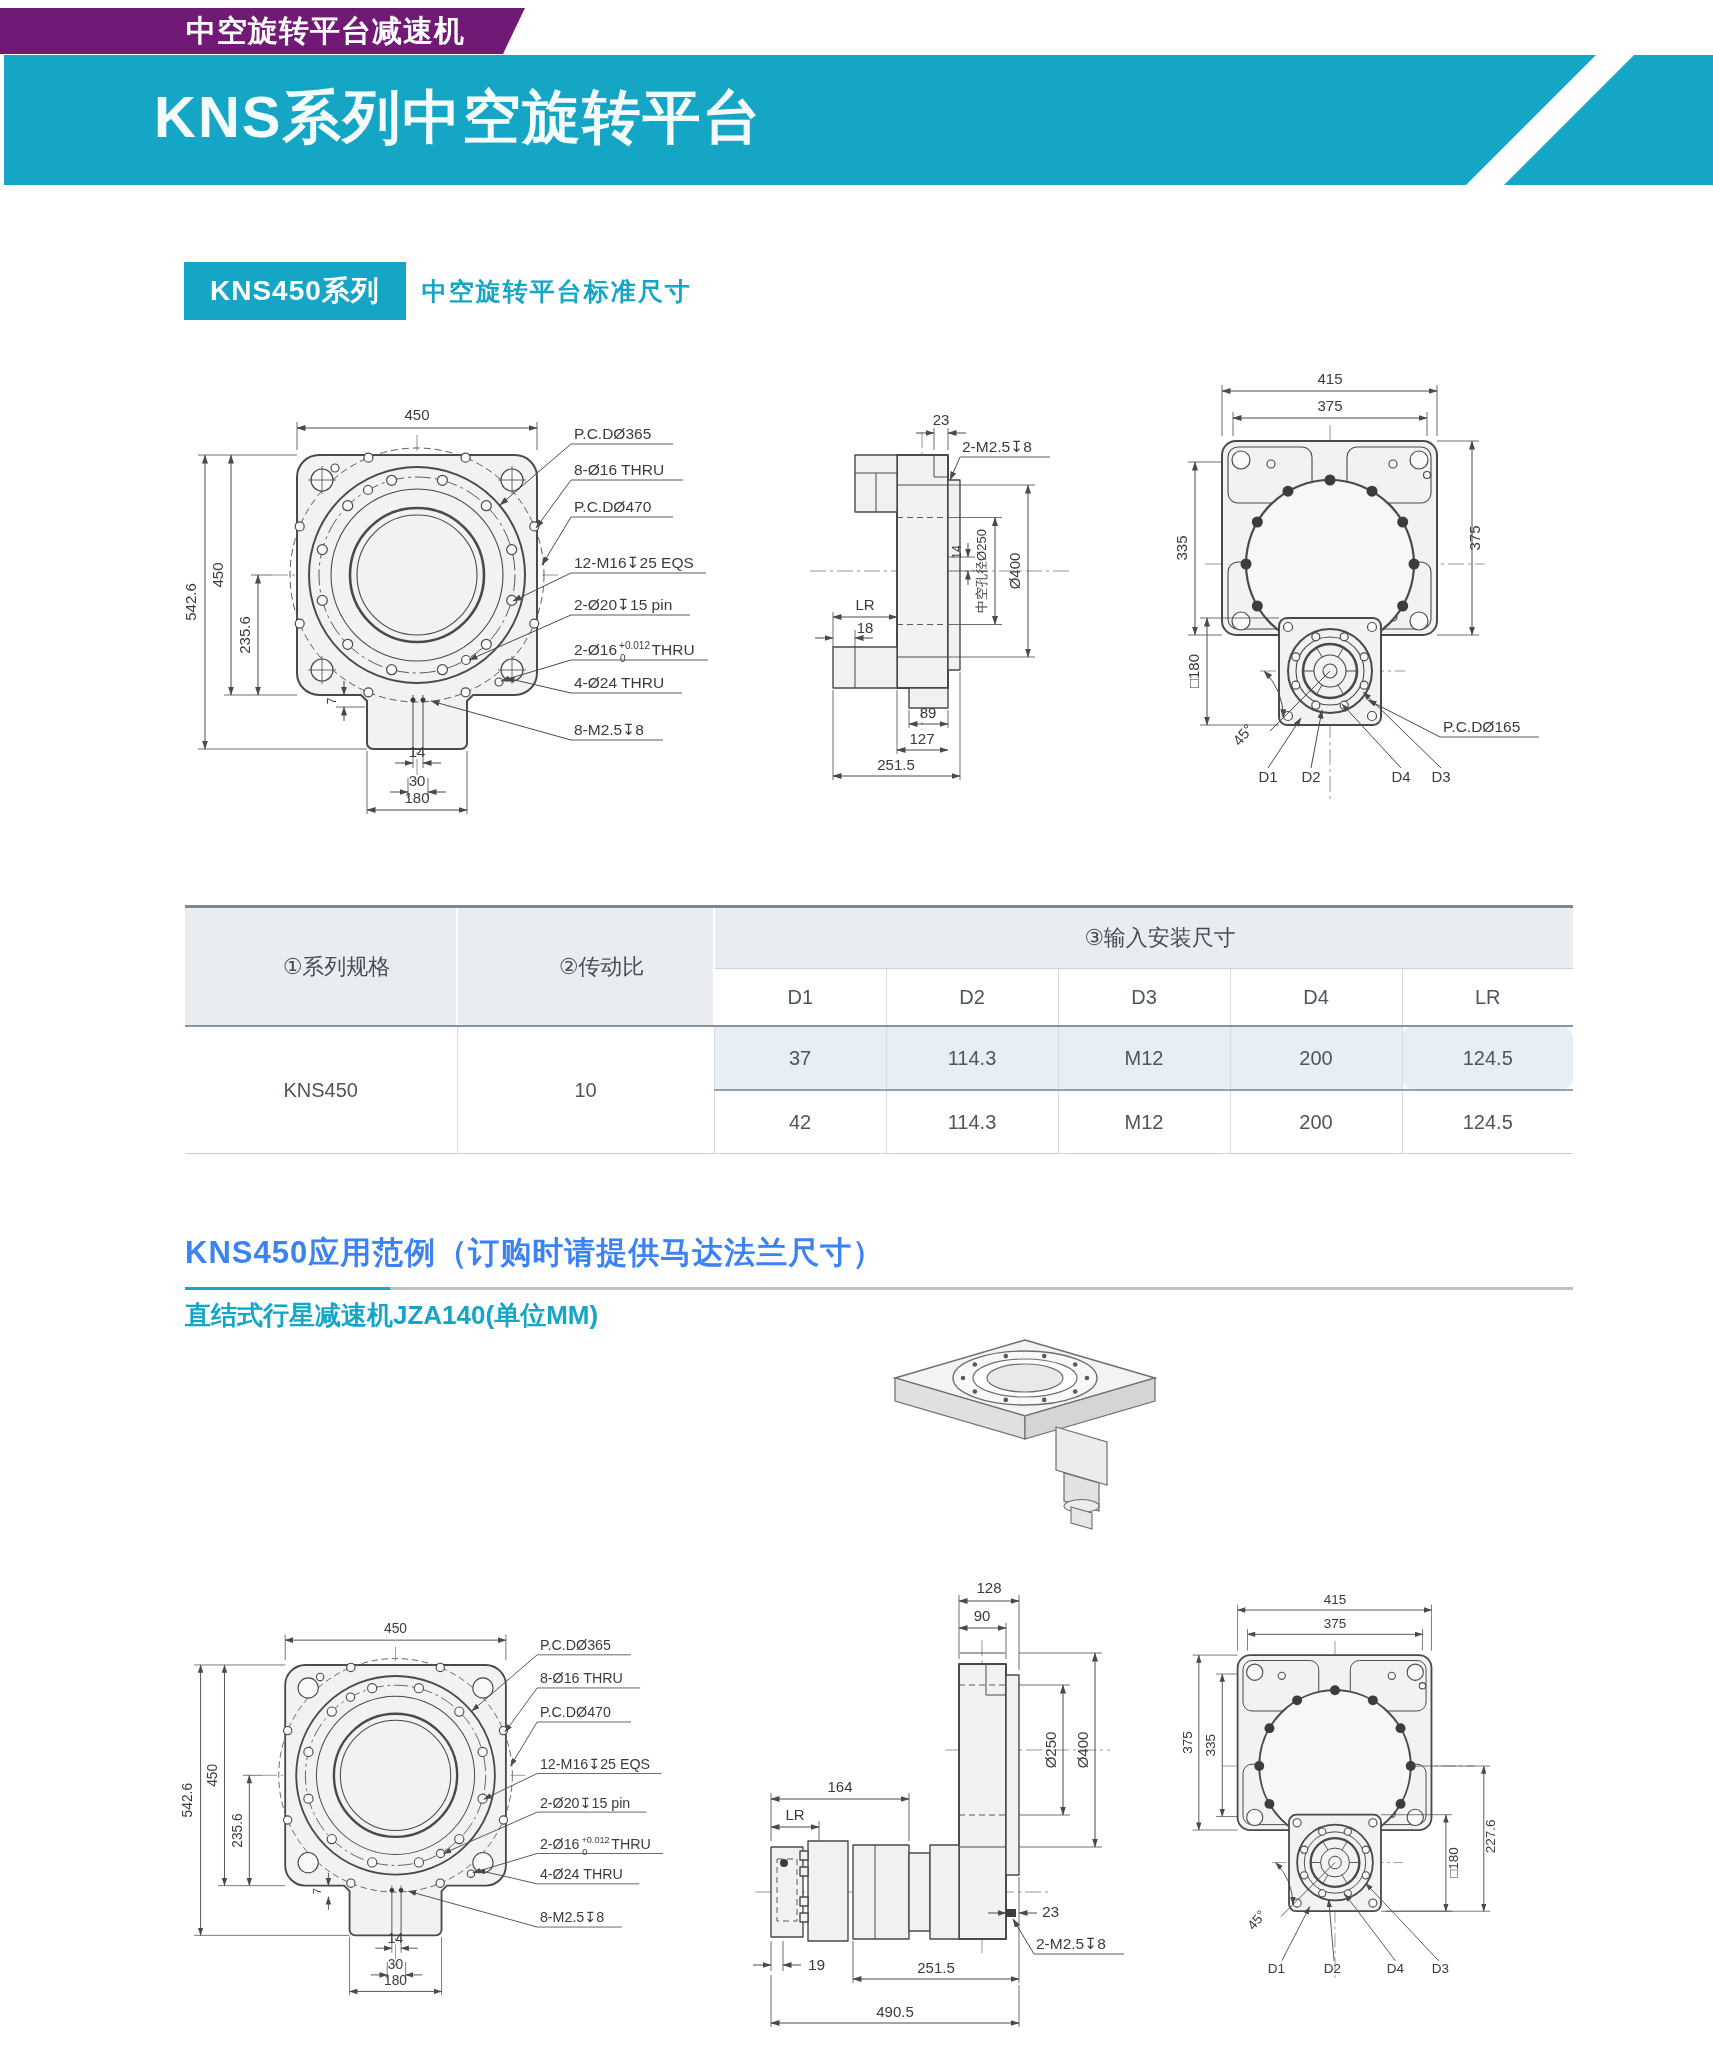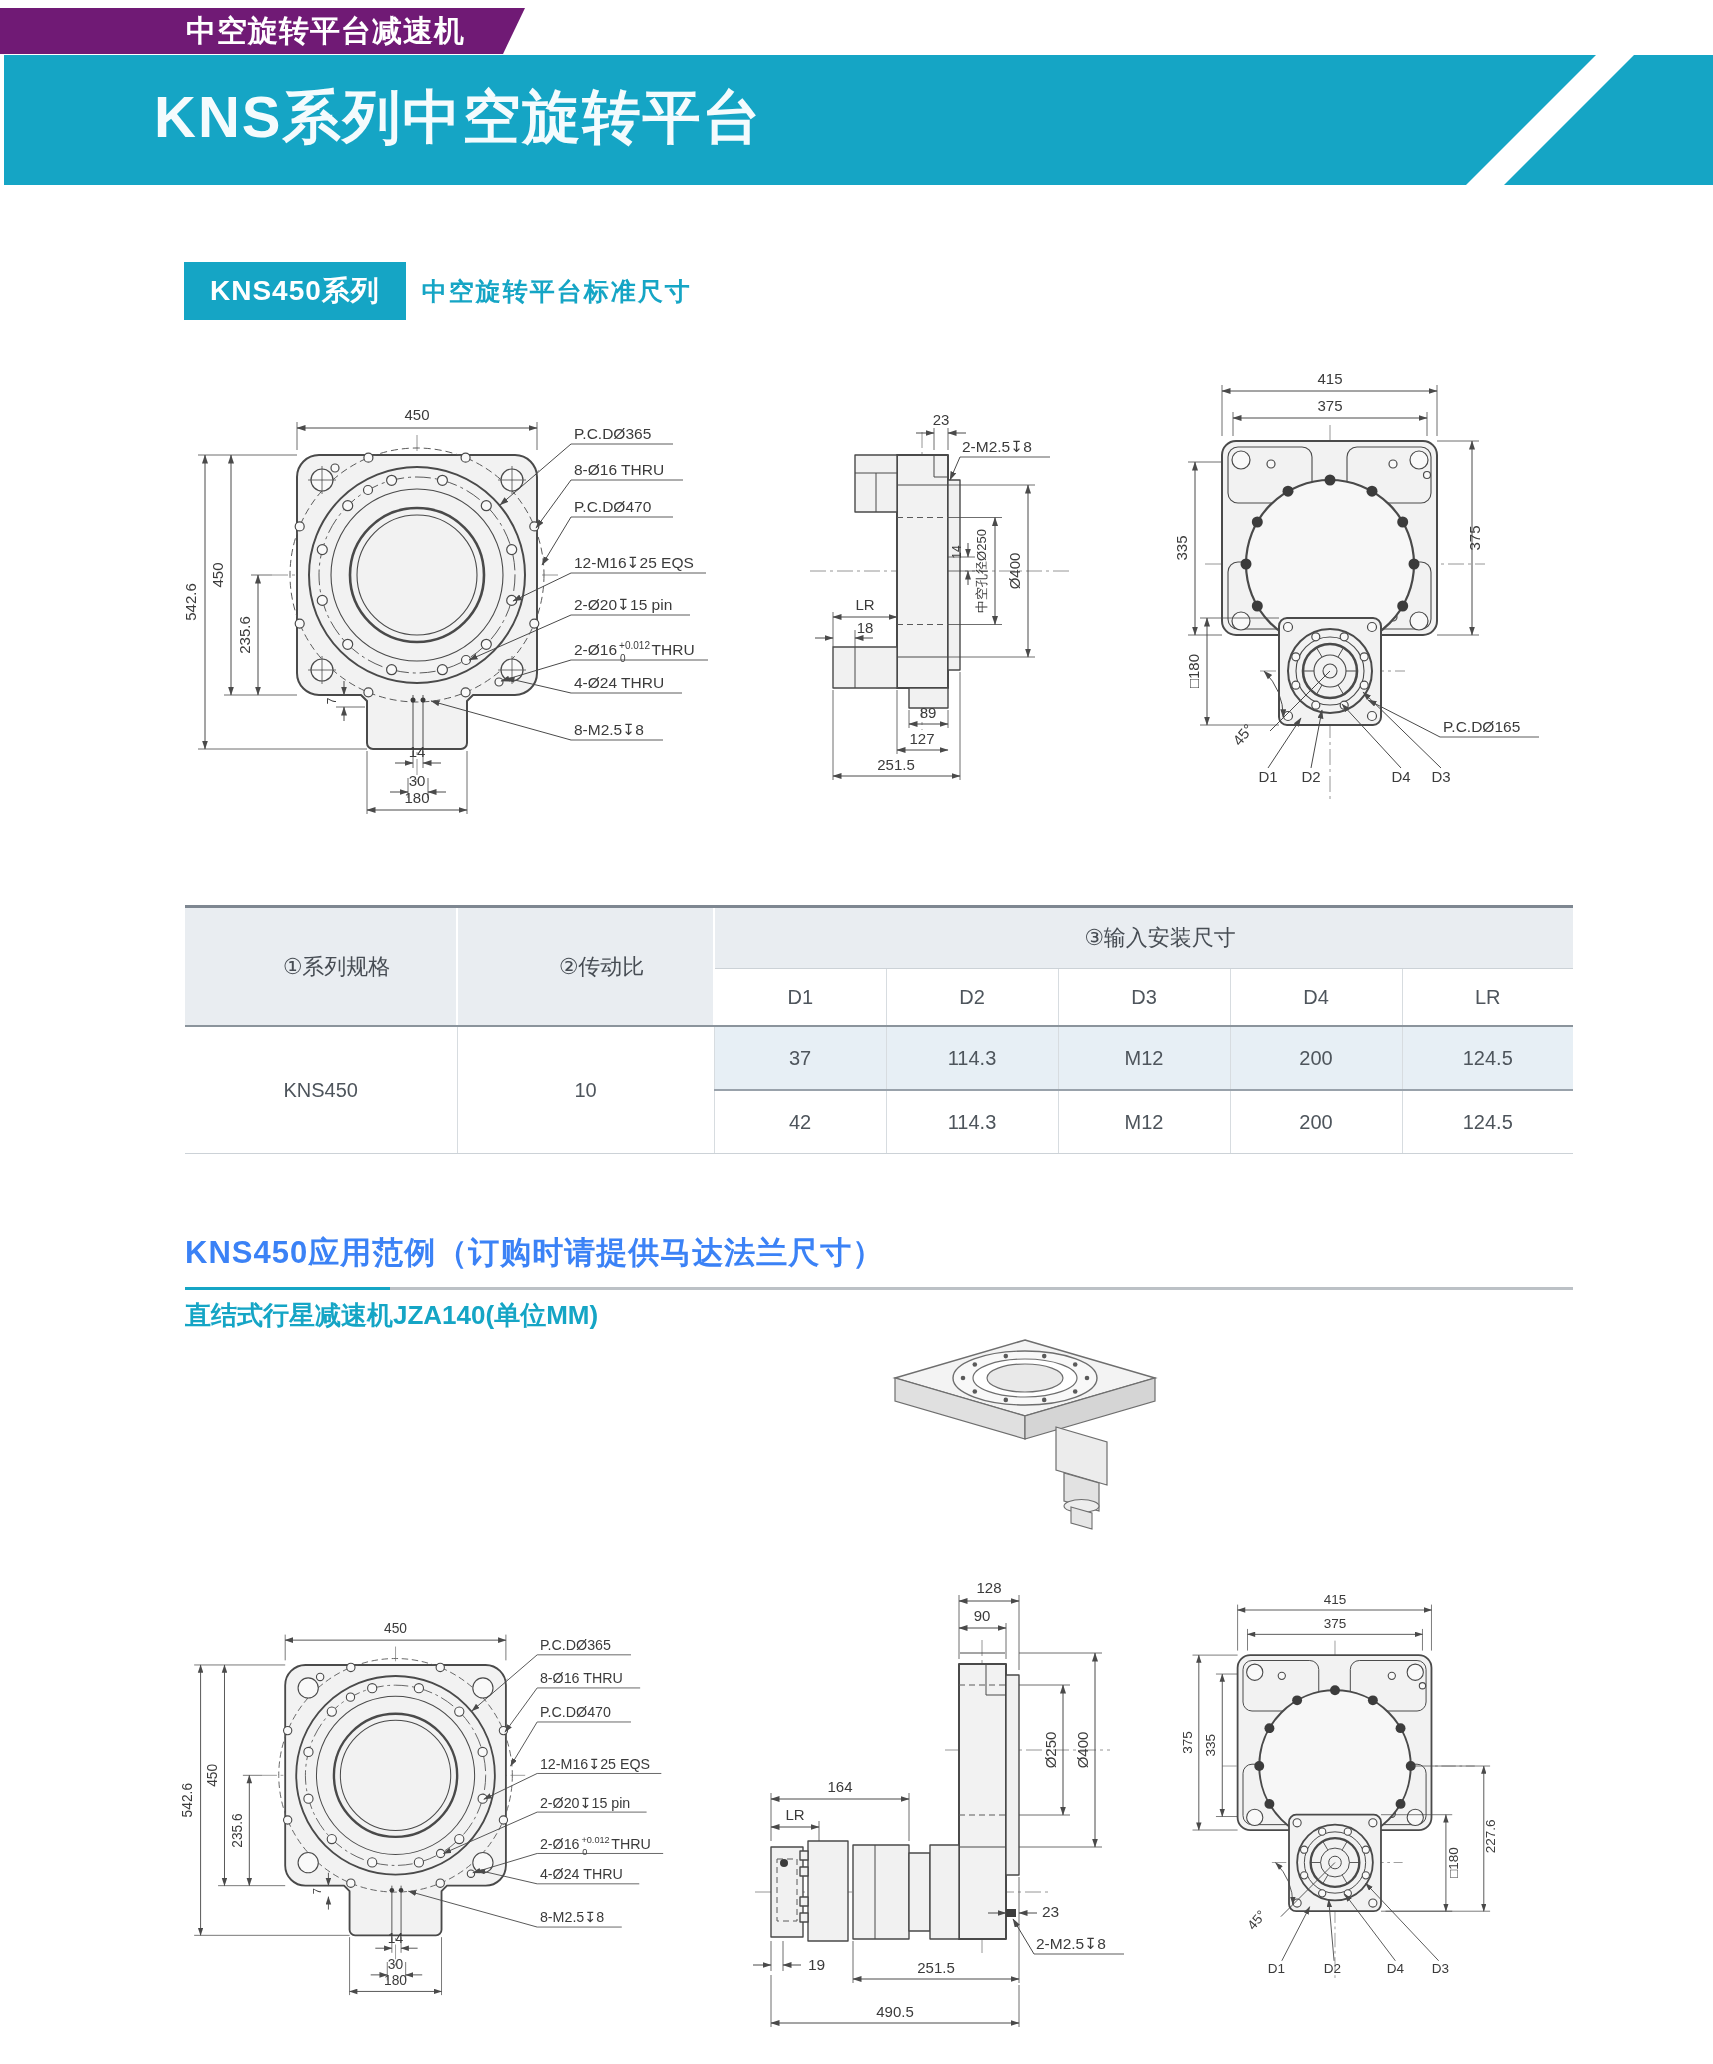--- a/index.html
+++ b/index.html
@@ -51,21 +51,21 @@
         border-top:3px solid #7e8791;table-layout:fixed;}
   .spec th,.spec td{font-weight:normal;color:#4e555c;text-align:center;vertical-align:middle;}
   .spec th.hdr{background:#e9edf1;font-size:22px;height:58px;border-right:2px solid #fff;
         border-bottom:2px solid #8b949c;color:#474d54;padding-left:33px;}
   .spec th.hdr3{border-bottom:1px solid #ccd2d7;}
   .spec th.hdr:last-child{border-right:none;}
   .spec th.sub{background:#fff;font-size:20px;height:54px;border-right:1px solid #d7dce0;
         border-bottom:2px solid #8b949c;}
   .spec th.sub:last-child{border-right:none;}
   .spec td{font-size:20px;height:60px;border-right:1px solid #d7dce0;}
-  .spec td:last-child{border-right:none;}
+  .spec td:last-child{border-right:none;border-radius:12px;}
   .spec td.tint{background:#e7eff5;}
   .spec tr.r1 td.dcell{border-bottom:2px solid #99a2ab;}
   .spec tr.r2 td{border-bottom:1px solid #ccd2d7;}
   .spec td.mrg{border-bottom:1px solid #ccd2d7;}
   
   .sec2-title{position:absolute;left:185px;top:1232px;font-size:31px;font-weight:bold;
         color:#3b82f6;letter-spacing:1px;white-space:nowrap;}
   .sec2-rule{position:absolute;left:185px;top:1287px;width:1388px;height:3px;background:#bcc1c6;}
   .sec2-rule .teal{position:absolute;left:0;top:0;width:205px;height:3px;background:#15a5c5;}
   .sec2-sub{position:absolute;left:185px;top:1298px;font-size:26px;font-weight:bold;

